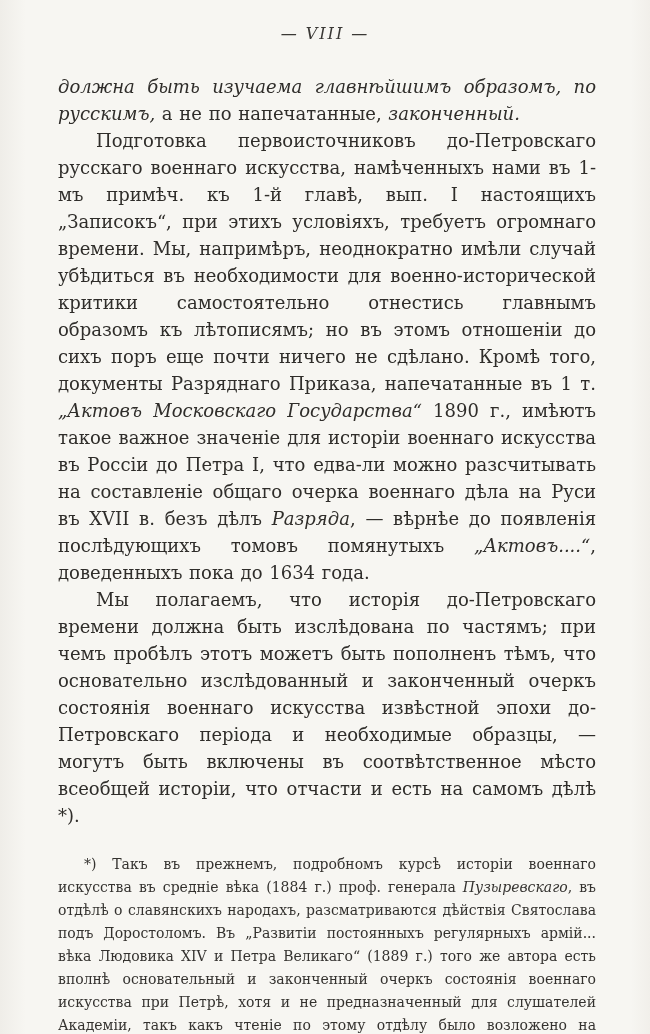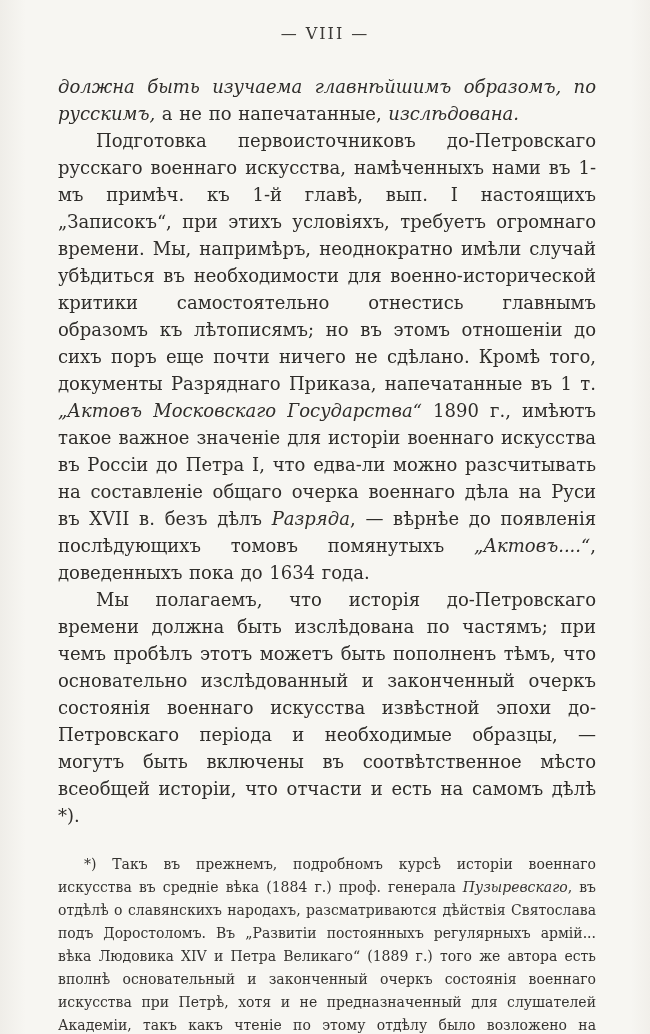--- a/index.html
+++ b/index.html
@@ -18,20 +18,21 @@
       overflow: hidden;
       box-sizing: border-box;
       position: relative;
     }
     .page-header {
       text-align: center;
       padding-top: 24px;
       font-size: 16px;
       letter-spacing: 2px;
       color: #3a3835;
+      font-style: italic;
     }
     .text-block {
       margin: 30px 54px 0 58px;
     }
     .para {
       margin: 0;
       font-size: 18px;
       line-height: 27px;
       text-align: justify;
       text-indent: 38px;
@@ -55,21 +56,21 @@
   </style>
 </head>
 <body>
 
 <div class="page">
   <div class="page-header">
     <span>— VIII —</span>
   </div>
 
   <div class="text-block">
-    <p class="para no-indent"><span class="italic">должна быть изучаема главнѣйшимъ образомъ, по русскимъ, </span><span>а не по напечатанные, </span><span class="italic">изслѣдована.</span></p>
+    <p class="para no-indent"><span class="italic">должна быть изучаема главнѣйшимъ образомъ, по русскимъ, </span><span>а не по напечатанные, </span><span class="italic">законченный.</span></p>
 
     <p class="para"><span>Подготовка первоисточниковъ до-Петровскаго русскаго военнаго искусства, намѣченныхъ нами въ 1-мъ примѣч. къ 1-й главѣ, вып. I настоящихъ „Записокъ“, при этихъ условіяхъ, требуетъ огромнаго времени. Мы, напримѣръ, неоднократно имѣли случай убѣдиться въ необходимости для военно-исторической критики самостоятельно отнестись главнымъ образомъ къ лѣтописямъ; но въ этомъ отношеніи до сихъ поръ еще почти ничего не сдѣлано. Кромѣ того, документы Разряднаго Приказа, напечатанные въ 1 т. </span><span class="italic">„Актовъ Московскаго Государства“</span><span> 1890 г., имѣютъ такое важное значеніе для исторіи военнаго искусства въ Россіи до Петра I, что едва-ли можно разсчитывать на составленіе общаго очерка военнаго дѣла на Руси въ XVII в. безъ дѣлъ </span><span class="italic">Разряда</span><span>, — вѣрнѣе до появленія послѣдующихъ томовъ помянутыхъ </span><span class="italic">„Актовъ....“</span><span>, доведенныхъ пока до 1634 года.</span></p>
 
     <p class="para"><span>Мы полагаемъ, что исторія до-Петровскаго времени должна быть изслѣдована по частямъ; при чемъ пробѣлъ этотъ можетъ быть пополненъ тѣмъ, что основательно изслѣдованный и законченный очеркъ состоянія военнаго искусства извѣстной эпохи до-Петровскаго періода и необходимые образцы, — могутъ быть включены въ соотвѣтственное мѣсто всеобщей исторіи, что отчасти и есть на самомъ дѣлѣ *).</span></p>
 
     <div class="footnote"><span>*) Такъ въ прежнемъ, подробномъ курсѣ исторіи военнаго искусства въ средніе вѣка (1884 г.) проф. генерала </span><span class="italic">Пузыревскаго</span><span>, въ отдѣлѣ о славянскихъ народахъ, разсматриваются дѣйствія Святослава подъ Доростоломъ. Въ „Развитіи постоянныхъ регулярныхъ армій... вѣка Людовика XIV и Петра Великаго“ (1889 г.) того же автора есть вполнѣ основательный и законченный очеркъ состоянія военнаго искусства при Петрѣ, хотя и не предназначенный для слушателей Академіи, такъ какъ чтеніе по этому отдѣлу было возложено на другого. Наконецъ, профессоръ полковникъ </span></div>
   </div>
 </div>
 
 </body></html>

